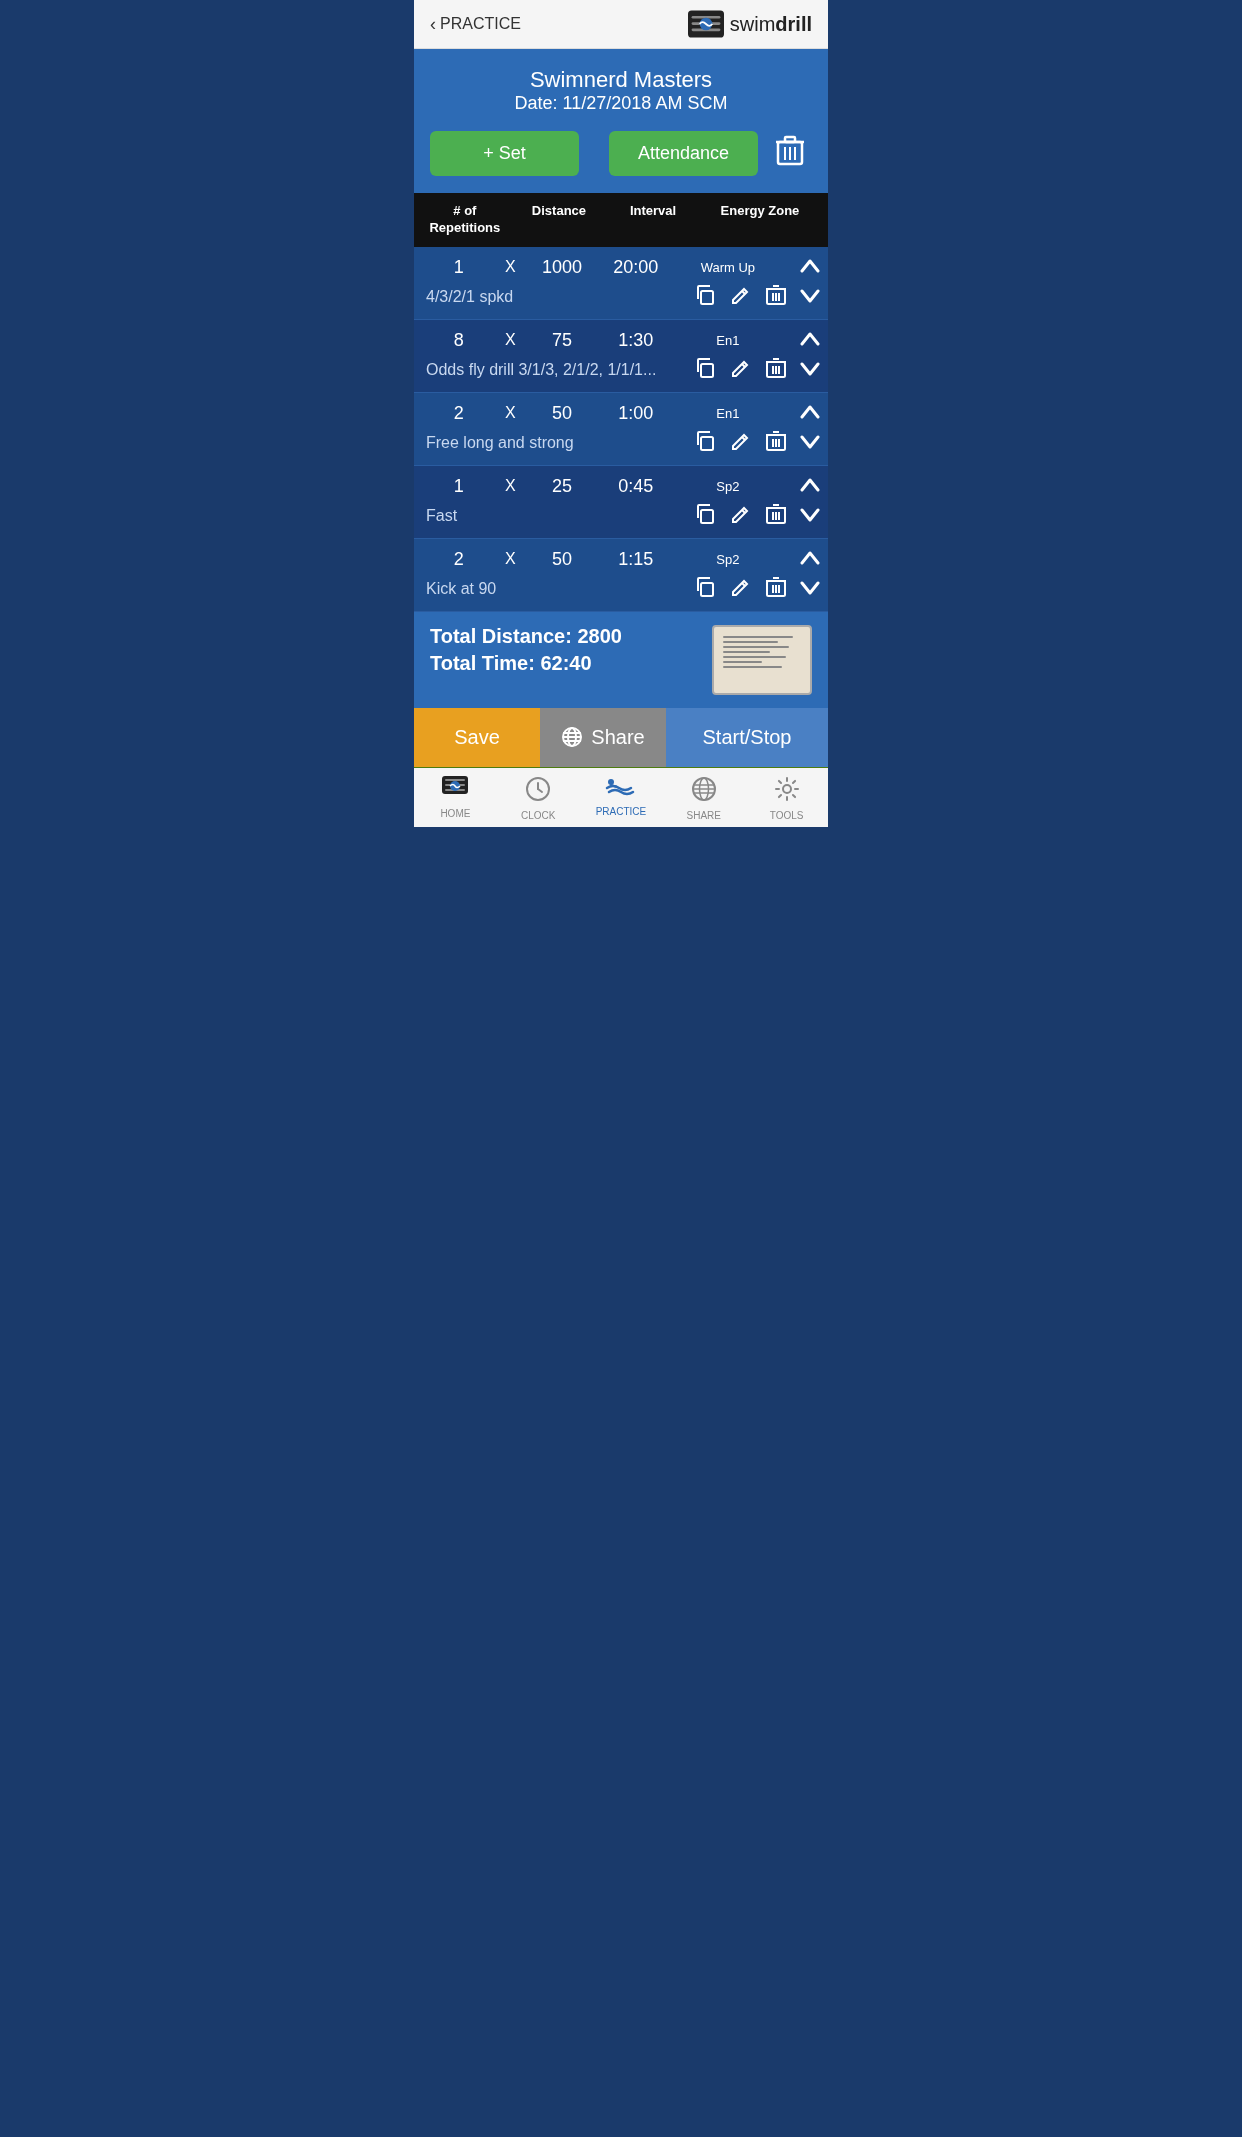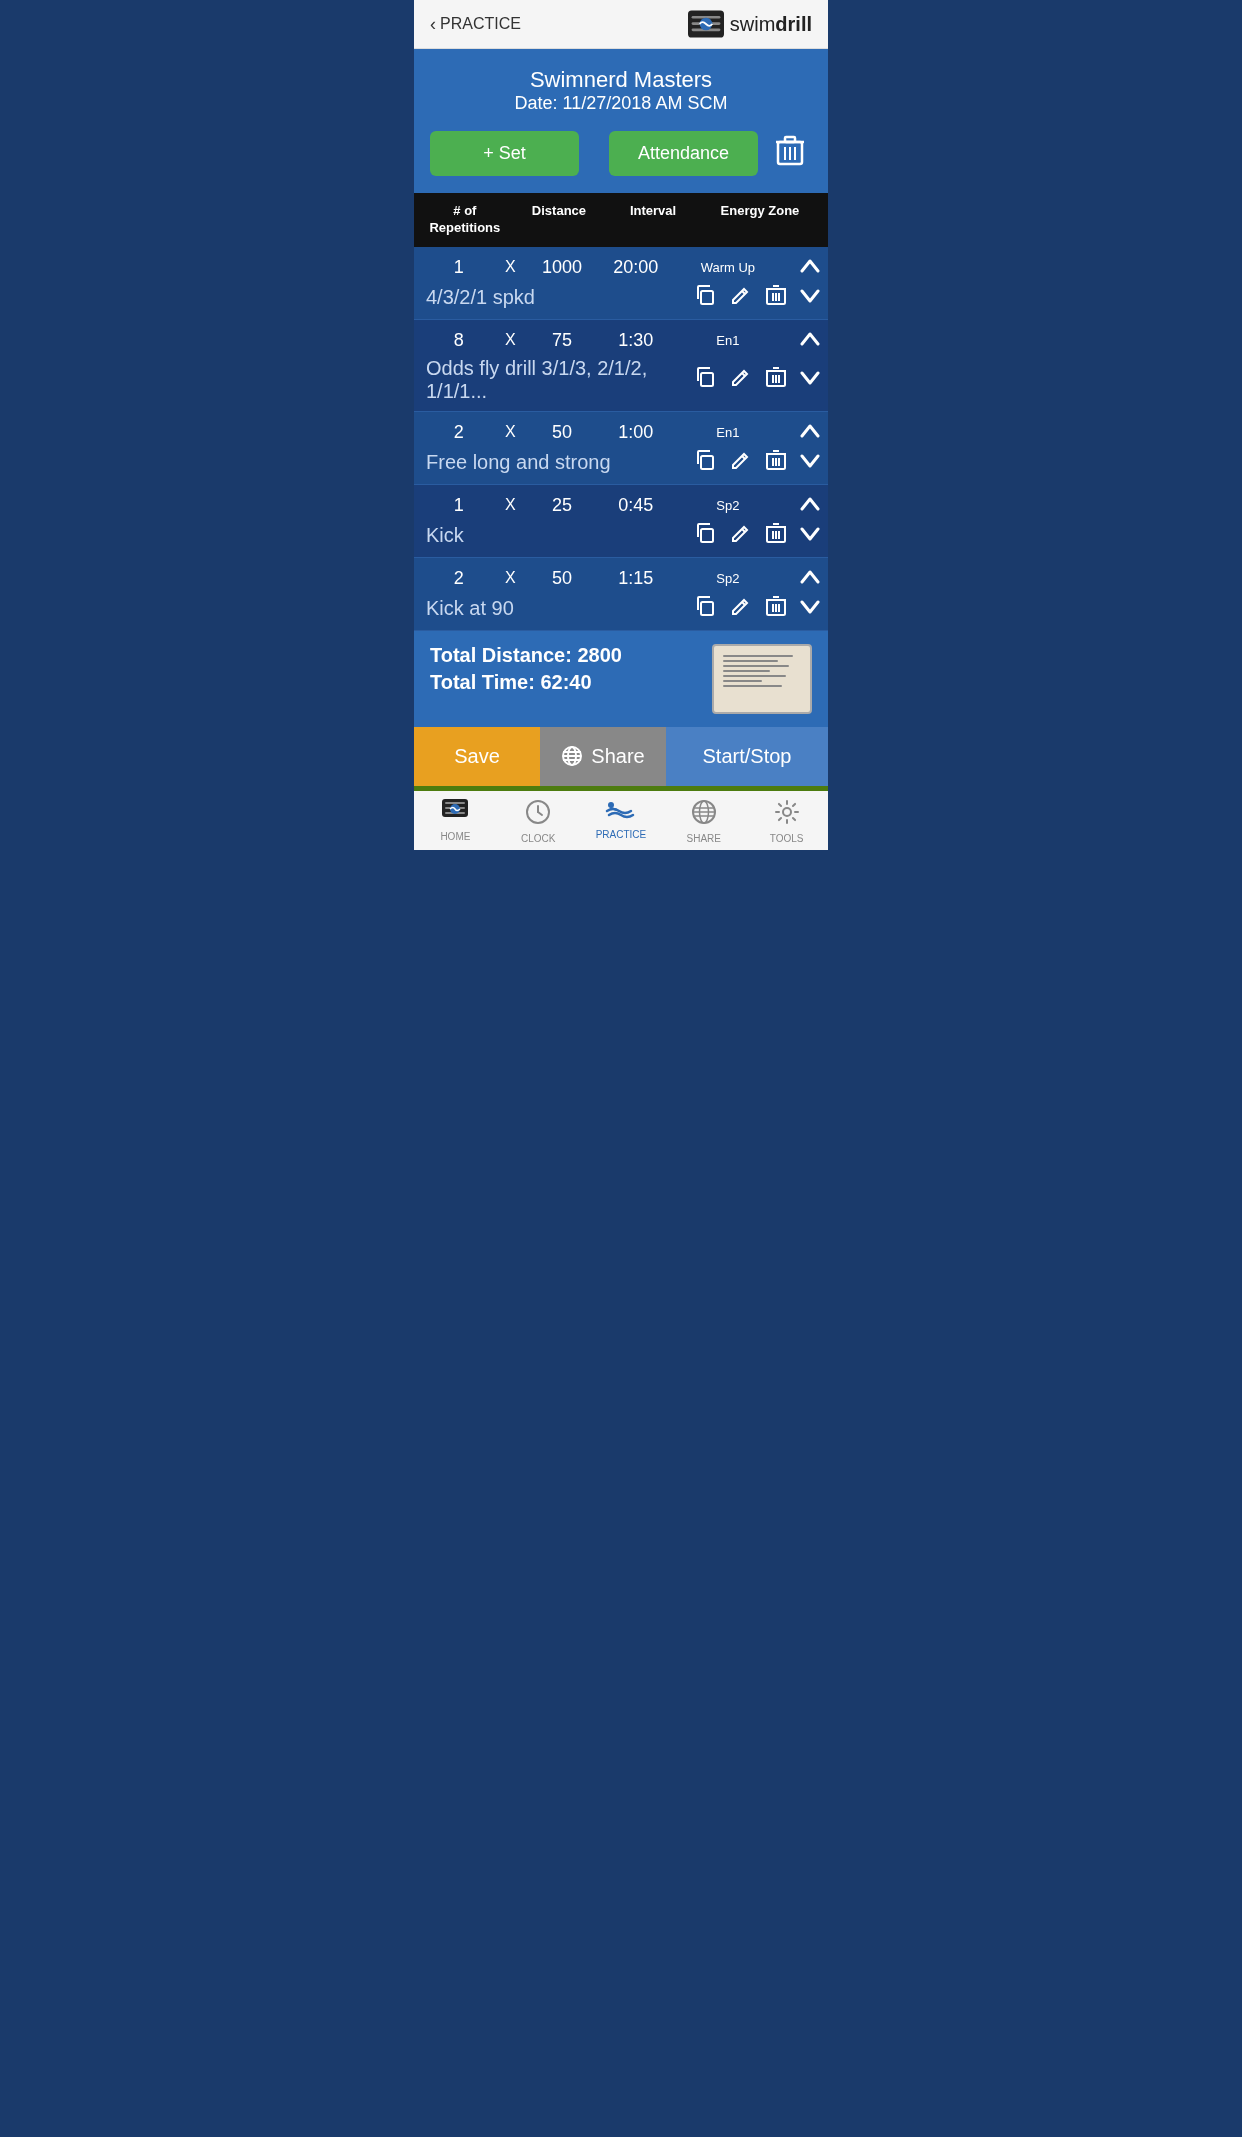--- a/index.html
+++ b/index.html
@@ -165,21 +165,21 @@
       text-align: right;
       cursor: pointer;
     }
     .set-desc-row {
       display: flex;
       align-items: center;
       justify-content: space-between;
     }
     .set-desc {
       color: #c8d8f0;
-      font-size: 20px;
+      font-size: 16px;
       flex: 1;
       padding-left: 4px;
     }
     .set-actions {
       display: flex;
       gap: 14px;
       align-items: center;
     }
     .set-action-icon {
       color: white;
@@ -274,21 +274,21 @@
       font-size: 20px;
       font-weight: 500;
       flex: 1;
       cursor: pointer;
     }
 
     
     .tab-bar {
       background: #f5f5f5;
       display: flex;
-      border-top: 5px solid #4d7c0f;
+      border-top: 1px solid #4d7c0f;
     }
     .tab-item {
       flex: 1;
       display: flex;
       flex-direction: column;
       align-items: center;
       padding: 8px 0 6px;
       cursor: pointer;
     }
     .tab-icon {
@@ -510,21 +510,21 @@
       <span class="dist">25</span>
       <span class="interval">0:45</span>
       <span class="zone">Sp2</span>
       <span class="up-btn">
         <svg width="20" height="14" viewBox="0 0 20 14">
             <polyline points="2,12 10,2 18,12" stroke="white" stroke-width="3" fill="none" stroke-linecap="round" stroke-linejoin="round"></polyline>
           </svg>
       </span>
     </div>
     <div class="set-desc-row">
-      <span class="set-desc">Kick</span>
+      <span class="set-desc">Fast</span>
       <div class="set-actions">
         <span class="set-action-icon">
           <svg width="22" height="22" viewBox="0 0 22 22" fill="none" stroke="white" stroke-width="2">
             <rect x="7" y="7" width="12" height="13" rx="1.5"></rect>
             <path d="M4 15V3a1 1 0 011-1h11"></path>
           </svg>
         </span>
         <span class="set-action-icon">
           <svg width="22" height="22" viewBox="0 0 22 22" fill="none" stroke="white" stroke-width="2">
             <path d="M3 16L14 5l3 3L6 19H3v-3z"></path>

